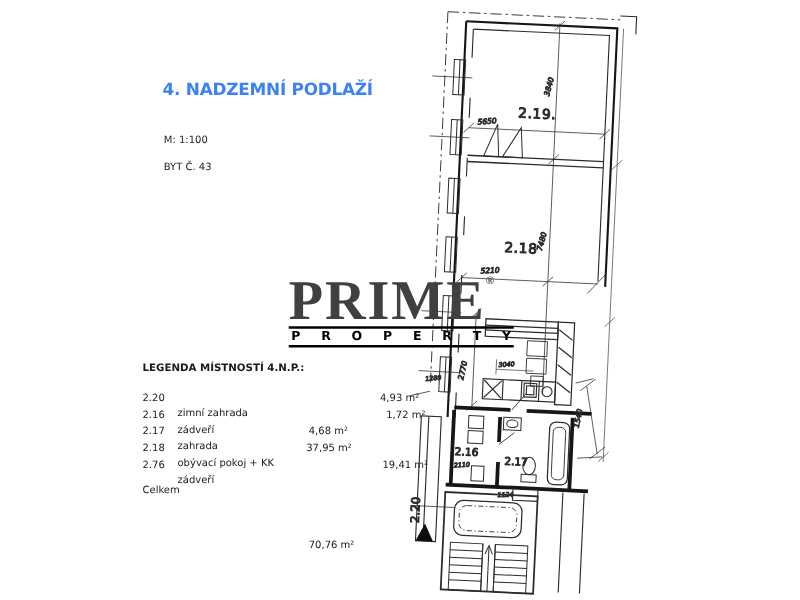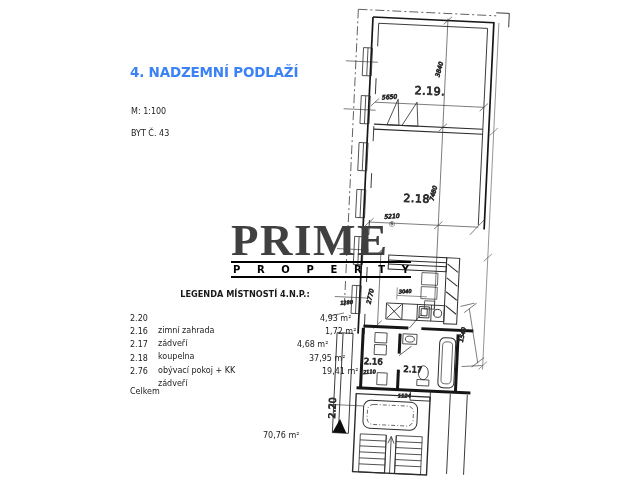--- a/index.html
+++ b/index.html
@@ -13,27 +13,27 @@
 
   
   .doc-title{
     left:130px;top:64px;
     font-size:13.5px;font-weight:bold;letter-spacing:-0.2px;color:#3b82f6;
   }
   .doc-scale{left:131px;top:107px;font-size:8px;color:#222;}
   .doc-unit{left:131px;top:129px;font-size:8px;color:#222;text-align:right;}
 
   
-  .legend{left:130px;top:289px;width:230px;font-size:8px;color:#1a1a1a;text-align:center;}
+  .legend{left:114px;top:289px;width:230px;font-size:8px;color:#1a1a1a;}
   .legend-title{font-size:8.2px;font-weight:bold;margin-bottom:13px;}
   .legend-row{position:relative;height:13.2px;line-height:13.2px;}
   .lr-code{position:absolute;left:0;}
   .lr-name{position:absolute;left:28px;white-space:nowrap;margin-top:12px;}
   .lr-area{position:absolute;white-space:nowrap;}
-  .a0{left:190px;} .a1{left:195px;} .a2{left:133px;margin-left:34px;} .a3{left:131px;margin-left:48px;} .a4{left:192px;}
+  .a0{left:190px;} .a1{left:195px;} .a2{left:133px;} .a3{left:131px;} .a4{left:192px;}
   .legend-total{position:relative;height:13px;line-height:13px;margin-top:7px;font-size:8px;}
   .lt-area{position:absolute;left:133px;margin-top:44px;}
 
   
   .logo{left:231px;top:204px;width:180px;z-index:5;}
   .logo-main{
     font-size:45px;font-weight:900;line-height:40px;letter-spacing:1.5px;
     color:#404040;font-family:Liberation Serif, serif;
   }
   .logo-reg{font-size:9px;font-weight:bold;vertical-align:28px;letter-spacing:0;}
@@ -315,21 +315,21 @@
     <span class="lr-name">zimní zahrada</span>
     <span class="lr-area a0">4,93 m²</span>
   </div>
   <div class="legend-row">
     <span class="lr-code">2.16</span>
     <span class="lr-name">zádveří</span>
     <span class="lr-area a1">1,72 m²</span>
   </div>
   <div class="legend-row">
     <span class="lr-code">2.17</span>
-    <span class="lr-name">koupelna</span>
+    <span class="lr-name">zahrada</span>
     <span class="lr-area a2">4,68 m²</span>
   </div>
   <div class="legend-row">
     <span class="lr-code">2.18</span>
     <span class="lr-name">obývací pokoj + KK</span>
     <span class="lr-area a3">37,95 m²</span>
   </div>
   <div class="legend-row">
     <span class="lr-code">2.76</span>
     <span class="lr-name">zádveří</span>

